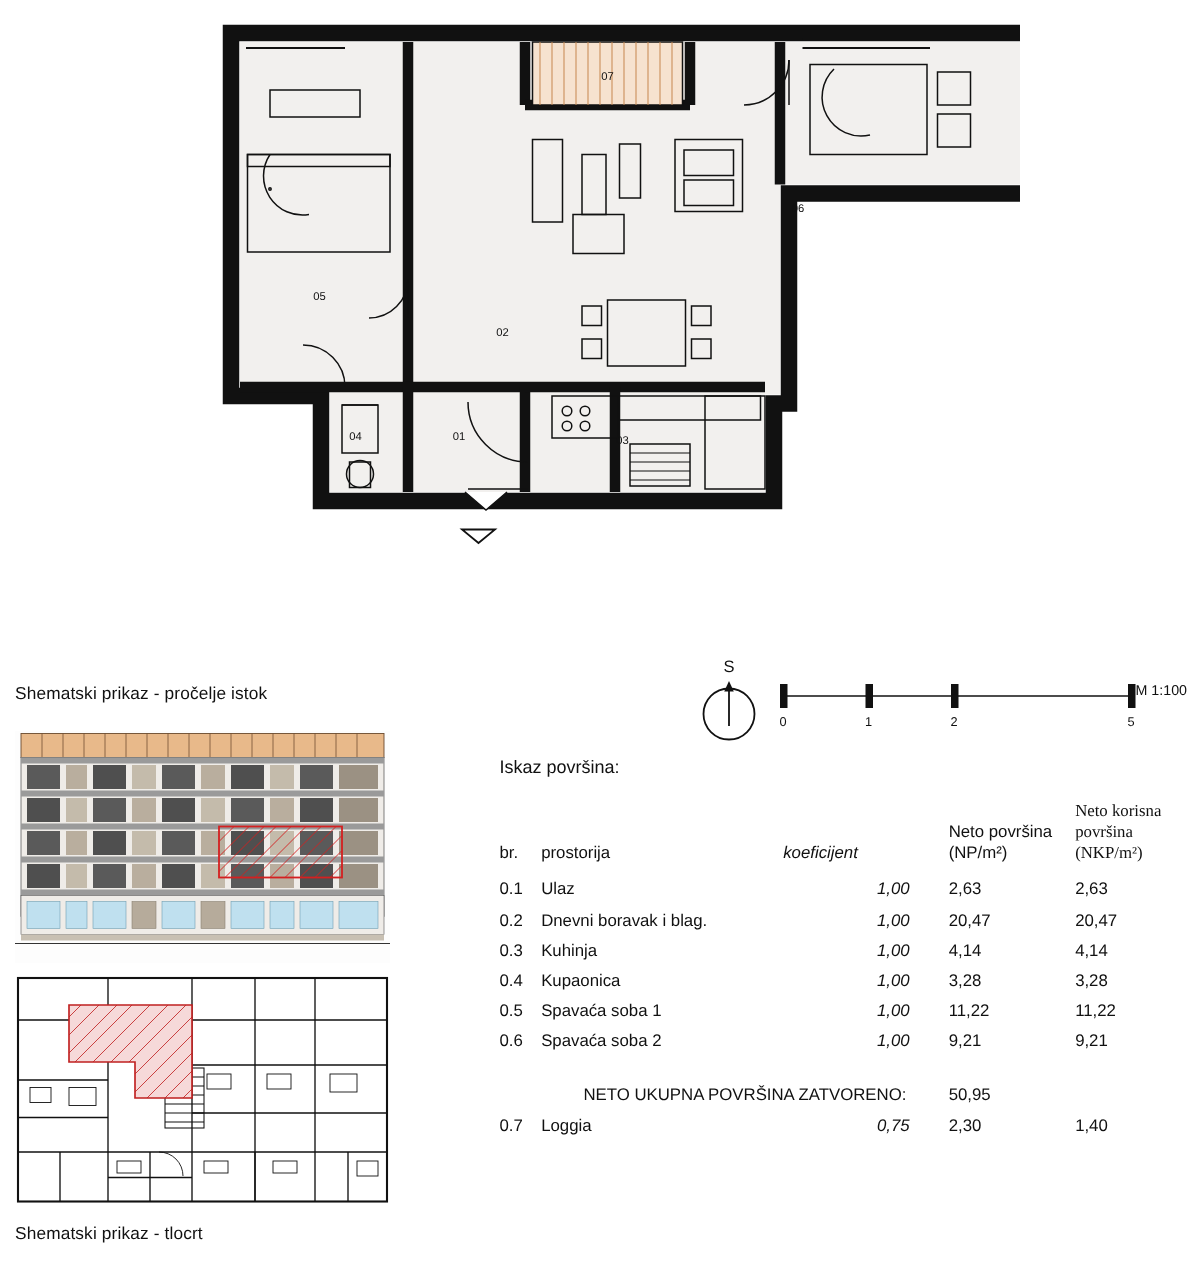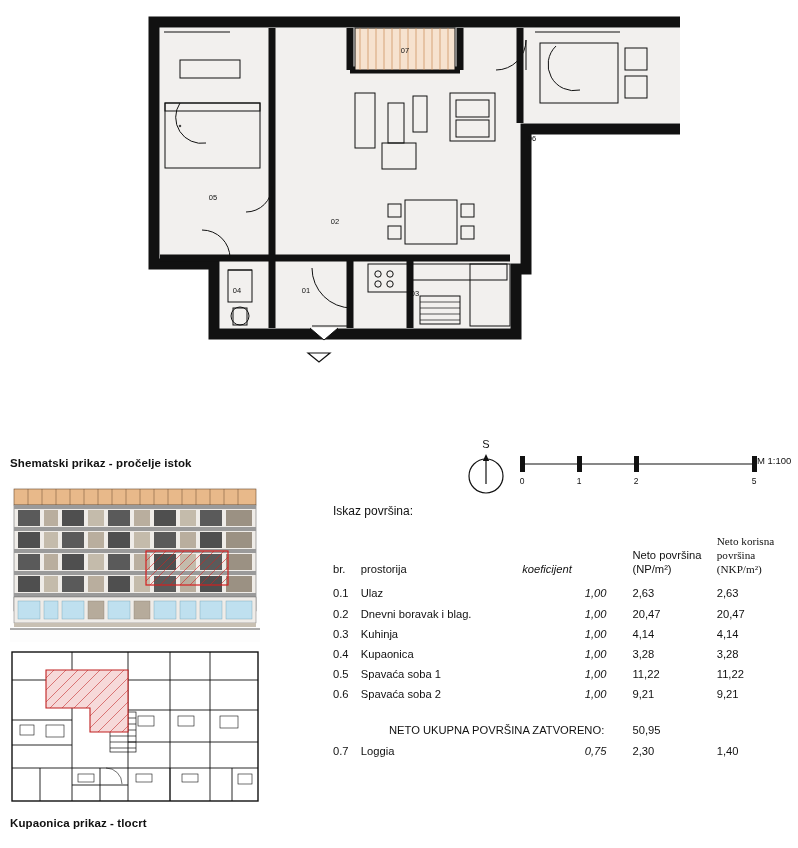--- a/index.html
+++ b/index.html
@@ -26,21 +26,20 @@
     position: absolute;
     left: 120px; top: 8px;
     width: 560px; height: 360px;
   }
 
   
   .caption {
     font-size: 11.5px;
     color: #111;
     letter-spacing: .1px;
-    font-weight: bold;
   }
   #facade-caption { position: absolute; left: 10px; top: 457px; }
   #facade-img     { position: absolute; left: 10px; top: 487px; width: 250px; height: 155px; }
   #plan-img       { position: absolute; left: 10px; top: 650px; width: 250px; height: 153px; }
   #plan-caption   { position: absolute; left: 10px; top: 817px; }
 
   
   #north { position: absolute; left: 460px; top: 436px; width: 52px; height: 62px; }
   #scalebar { position: absolute; left: 518px; top: 452px; width: 265px; height: 40px; }
   #scale-label {
@@ -400,21 +399,21 @@
         <line x1="80" y1="66" x2="118" y2="28"></line>
         <line x1="80" y1="78" x2="118" y2="40"></line>
         <line x1="88" y1="82" x2="118" y2="52"></line>
         <line x1="100" y1="82" x2="118" y2="64"></line>
         <line x1="112" y1="82" x2="118" y2="76"></line>
         <line x1="36" y1="28" x2="44" y2="20"></line>
       </g>
     </g>
   </svg>
 
-  <div id="plan-caption" class="caption">Kupaonica prikaz - tlocrt</div>
+  <div id="plan-caption" class="caption">Shematski prikaz - tlocrt</div>
 
   <svg id="north" viewBox="0 0 52 62">
     <text x="26" y="12" text-anchor="middle" font-size="11" font-family="Liberation Sans, sans-serif" fill="#111">S</text>
     <circle cx="26" cy="40" r="17" fill="none" stroke="#111" stroke-width="1.2"></circle>
     <line x1="26" y1="20" x2="26" y2="48" stroke="#111" stroke-width="1.2"></line>
     <path d="M26 18 l-3.2 7 l6.4 0 z" fill="#111"></path>
   </svg>
 
   <svg id="scalebar" viewBox="0 0 265 40">
     <line x1="4" y1="12" x2="238" y2="12" stroke="#111" stroke-width="1.1"></line>

